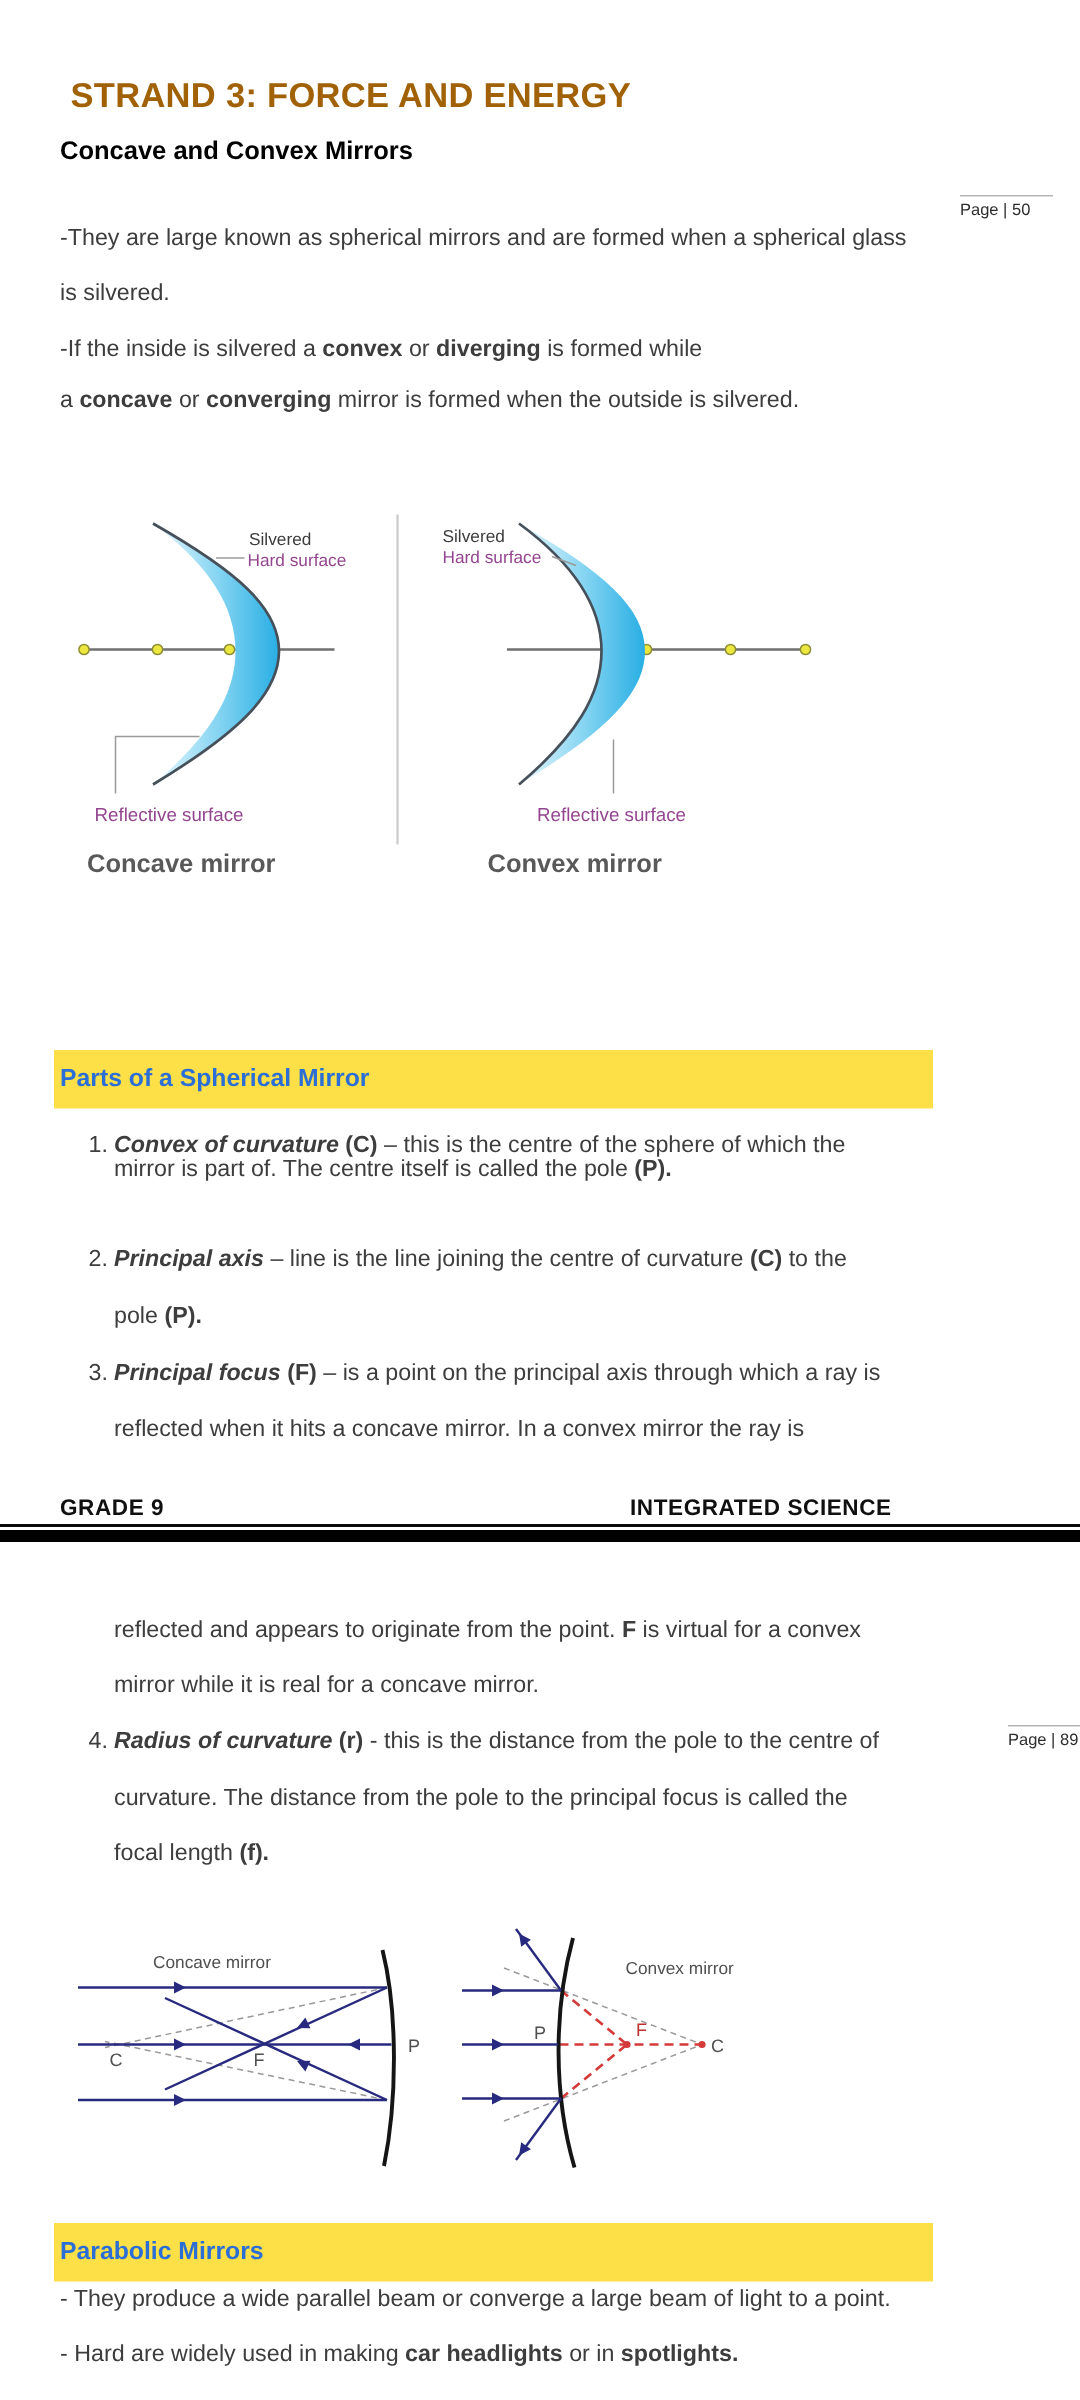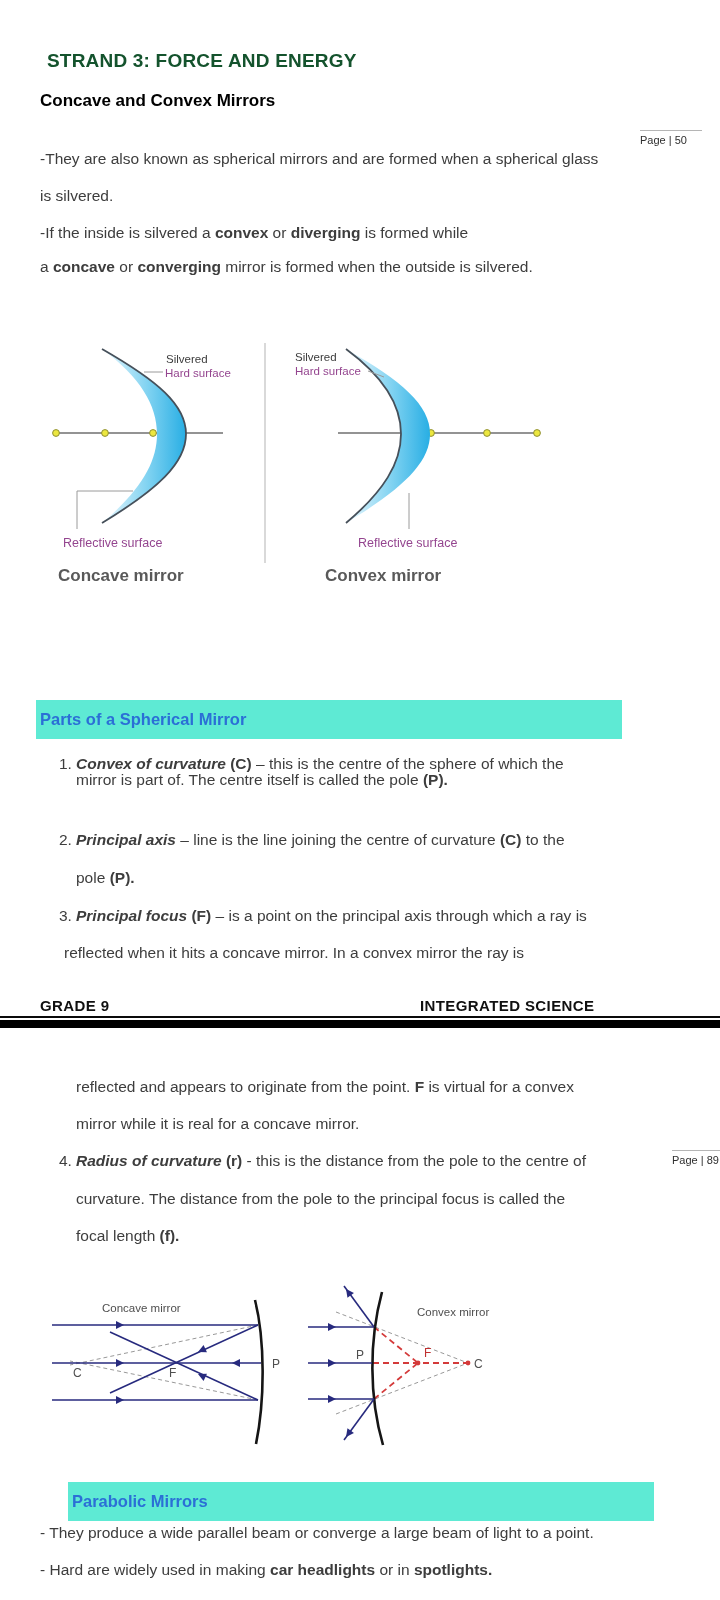--- a/index.html
+++ b/index.html
@@ -1,39 +1,39 @@
 <!DOCTYPE html>
 <html><head>
 <meta charset="utf-8">
 <style>
   html,body{margin:0;padding:0;background:#ffffff;}
   body{width:720px;height:1600px;position:relative;overflow:hidden;
        font-family:"Liberation Sans",sans-serif;color:#3d3d3d;}
   .abs{position:absolute;white-space:nowrap;}
-  .strand{font-size:19px;font-weight:bold;color:#14532d;letter-spacing:.2px;}
+  .strand{font-size:23px;font-weight:bold;color:#a16207;letter-spacing:.2px;}
   .doctitle{font-size:17px;font-weight:bold;color:#000000;}
   .bodyline{font-size:15.5px;color:#3d3d3d;}
   .num{font-size:15.5px;color:#3d3d3d;}
   .pagemark{font-size:11px;color:#2e2e2e;border-top:1px solid #b5b5b5;padding-top:3px;}
-  .band{background:#5eead4;width:586px;height:39px;line-height:39px;}
+  .band{background:#fde047;width:586px;height:39px;line-height:39px;}
   .band span{font-size:16.5px;font-weight:bold;color:#2b6fd6;padding-left:4px;}
   .footer-rule{left:0;top:1016px;width:720px;height:2px;background:#0a0a0a;}
   .pagebar{left:0;top:1020px;width:720px;height:8px;background:#000000;}
   .foot{font-size:15px;font-weight:800;color:#101010;letter-spacing:.4px;}
   svg text{font-family:"Liberation Sans",sans-serif;}
 </style>
 </head>
 <body>
 
 <div class="abs strand" style="left:47px;top:50px;">STRAND 3: FORCE AND ENERGY</div>
 <div class="abs doctitle" style="left:40px;top:91px;">Concave and Convex Mirrors</div>
 
 <div class="abs pagemark" style="left:640px;top:130px;width:62px;">Page | 50</div>
 
-<div class="abs bodyline" style="left:40px;top:150px;"><span>-They are also known as spherical mirrors and are formed when a spherical glass</span></div>
+<div class="abs bodyline" style="left:40px;top:150px;"><span>-They are large known as spherical mirrors and are formed when a spherical glass</span></div>
 <div class="abs bodyline" style="left:40px;top:187px;"><span>is silvered.</span></div>
 <div class="abs bodyline" style="left:40px;top:224px;"><span>-If the inside is silvered a </span><span style="font-weight: bold;">convex</span><span> or </span><span style="font-weight: bold;">diverging</span><span> is formed while</span></div>
 <div class="abs bodyline" style="left:40px;top:258px;"><span>a </span><span style="font-weight: bold;">concave</span><span> or </span><span style="font-weight: bold;">converging</span><span> mirror is formed when the outside is silvered.</span></div>
 
 <svg class="abs" style="left:40px;top:333px;" width="520" height="252" viewBox="0 0 520 252">
   <defs>
     <linearGradient id="cg" x1="0" y1="0" x2="1" y2="0">
       <stop offset="0" stop-color="#eaf8fe"></stop>
       <stop offset="0.55" stop-color="#7fd2f1"></stop>
       <stop offset="1" stop-color="#28aee4"></stop>
@@ -89,21 +89,21 @@
 <div class="abs num" style="left:59px;top:755px;">1.</div>
 <div class="abs bodyline" style="left:76px;top:755px;"><span style="font-weight: bold; font-style: italic;">Convex of curvature </span><span style="font-weight: bold;">(C)</span><span> – this is the centre of the sphere of which the</span></div>
 <div class="abs bodyline" style="left:76px;top:771px;"><span>mirror is part of. The centre itself is called the pole </span><span style="font-weight: bold;">(P).</span></div>
 
 <div class="abs num" style="left:59px;top:831px;">2.</div>
 <div class="abs bodyline" style="left:76px;top:831px;"><span style="font-weight: bold; font-style: italic;">Principal axis</span><span> – line is the line joining the centre of curvature </span><span style="font-weight: bold;">(C)</span><span> to the</span></div>
 <div class="abs bodyline" style="left:76px;top:869px;"><span>pole </span><span style="font-weight: bold;">(P).</span></div>
 
 <div class="abs num" style="left:59px;top:907px;">3.</div>
 <div class="abs bodyline" style="left:76px;top:907px;"><span style="font-weight: bold; font-style: italic;">Principal focus </span><span style="font-weight: bold;">(F)</span><span> – is a point on the principal axis through which a ray is</span></div>
-<div class="abs bodyline" style="left:64px;top:944px;"><span>reflected when it hits a concave mirror. In a convex mirror the ray is</span></div>
+<div class="abs bodyline" style="left:76px;top:944px;"><span>reflected when it hits a concave mirror. In a convex mirror the ray is</span></div>
 
 <div class="abs foot" style="left:40px;top:997px;">GRADE 9</div>
 <div class="abs foot" style="left:420px;top:997px;">INTEGRATED SCIENCE</div>
 <div class="abs footer-rule"></div>
 <div class="abs pagebar"></div>
 
 <div class="abs bodyline" style="left:76px;top:1078px;"><span>reflected and appears to originate from the point. </span><span style="font-weight: bold;">F</span><span> is virtual for a convex</span></div>
 <div class="abs bodyline" style="left:76px;top:1115px;"><span>mirror while it is real for a concave mirror.</span></div>
 
 <div class="abs num" style="left:59px;top:1152px;">4.</div>
@@ -161,18 +161,18 @@
     <line x1="334" y1="65" x2="304" y2="24" stroke="#272a7e" stroke-width="1.6"></line>
     <line x1="334" y1="137" x2="304" y2="178" stroke="#272a7e" stroke-width="1.6"></line>
     <path d="M0,0 L-8,-4 L-8,4 Z" fill="#272a7e" transform="translate(306,27) rotate(234)"></path>
     <path d="M0,0 L-8,-4 L-8,4 Z" fill="#272a7e" transform="translate(306,175) rotate(126)"></path>
     <text x="316" y="97" font-size="12" fill="#4f4f4f">P</text>
     <text x="384" y="95" font-size="12" fill="#c03030">F</text>
     <text x="434" y="106" font-size="12" fill="#4f4f4f">C</text>
   </g>
 </svg>
 
-<div class="abs band" style="left:36px;top:1482px;margin-left:32px;">
+<div class="abs band" style="left:36px;top:1482px;">
   <span>Parabolic Mirrors</span>
 </div>
 
 <div class="abs bodyline" style="left:40px;top:1524px;"><span>- They produce a wide parallel beam or converge a large beam of light to a point.</span></div>
 <div class="abs bodyline" style="left:40px;top:1561px;"><span>- Hard are widely used in making </span><span style="font-weight: bold;">car headlights</span><span> or in </span><span style="font-weight: bold;">spotlights.</span></div>
 
 </body></html>

